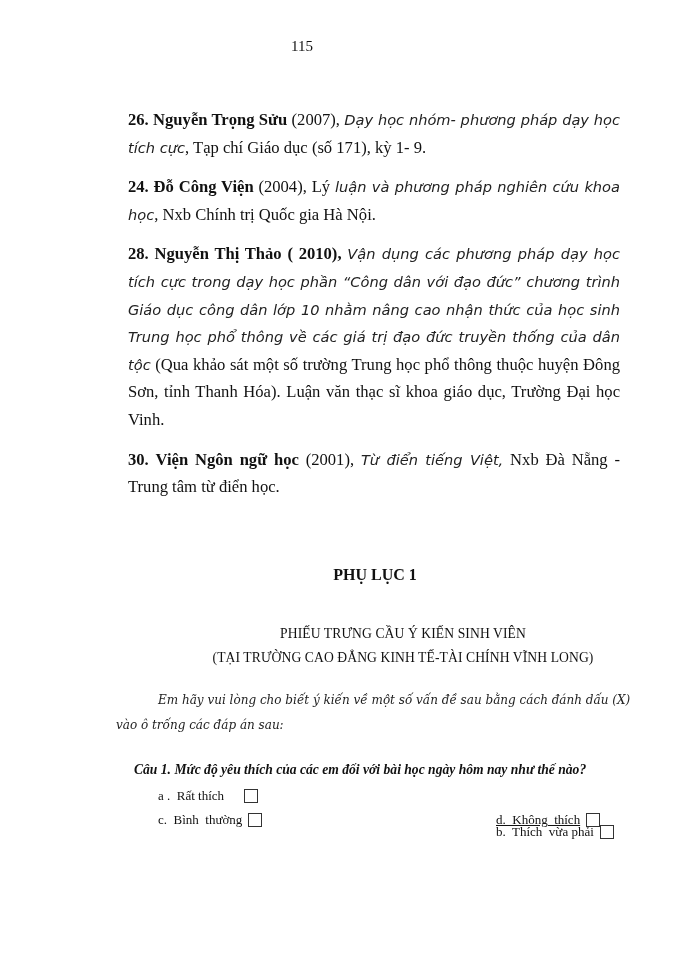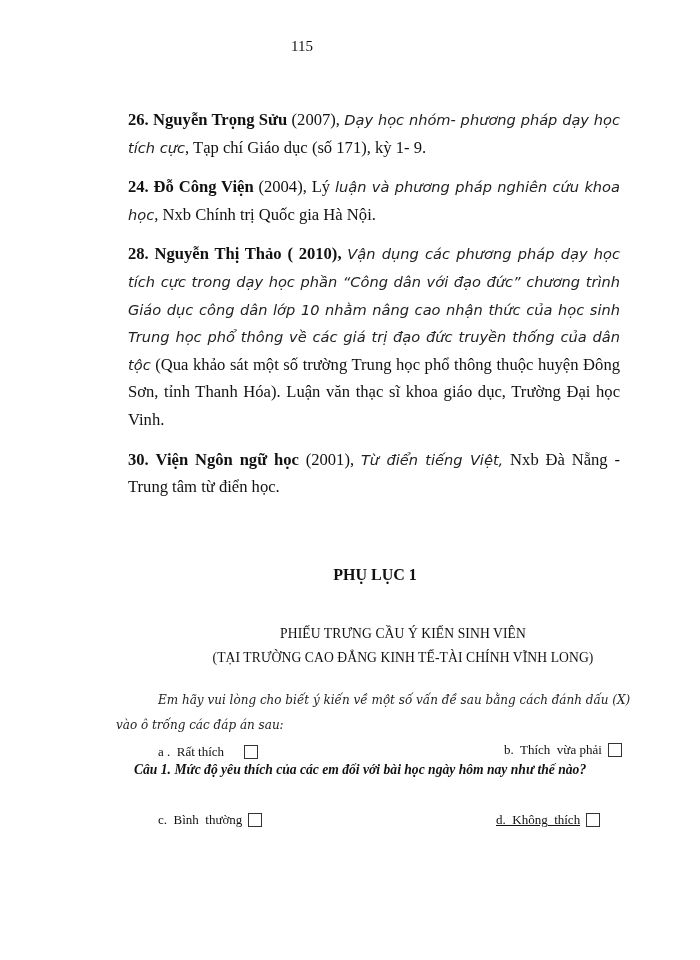--- a/index.html
+++ b/index.html
@@ -93,23 +93,23 @@
     }
     .checkbox {
       display: inline-block;
       width: 12px;
       height: 12px;
       border: 1.2px solid #333;
       background: #fff;
       margin-left: 6px;
       cursor: pointer;
     }
-    .opt-a { top: 744px; left: 158px; }
+    .opt-a { top: 788px; left: 158px; }
     .opt-a .checkbox { margin-left: 20px; }
-    .opt-b { top: 742px; left: 496px; margin-left: 8px; }
+    .opt-b { top: 824px; left: 496px; }
     .opt-c { top: 812px; left: 158px; align-items: center; }
     .opt-d { top: 812px; left: 496px; text-decoration: underline; }
   </style>
 </head>
 <body>
 
 <div class="page-number">115</div>
 
 <div class="refs">
   <p class="ref">

